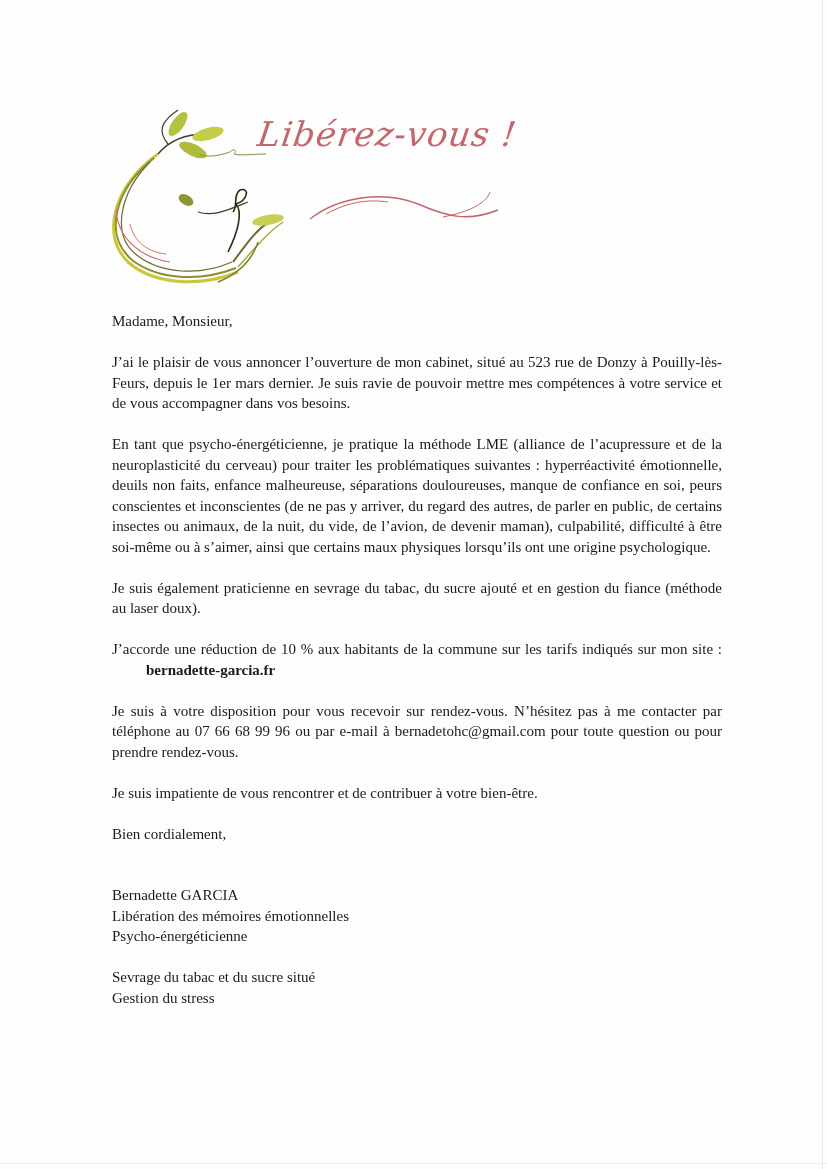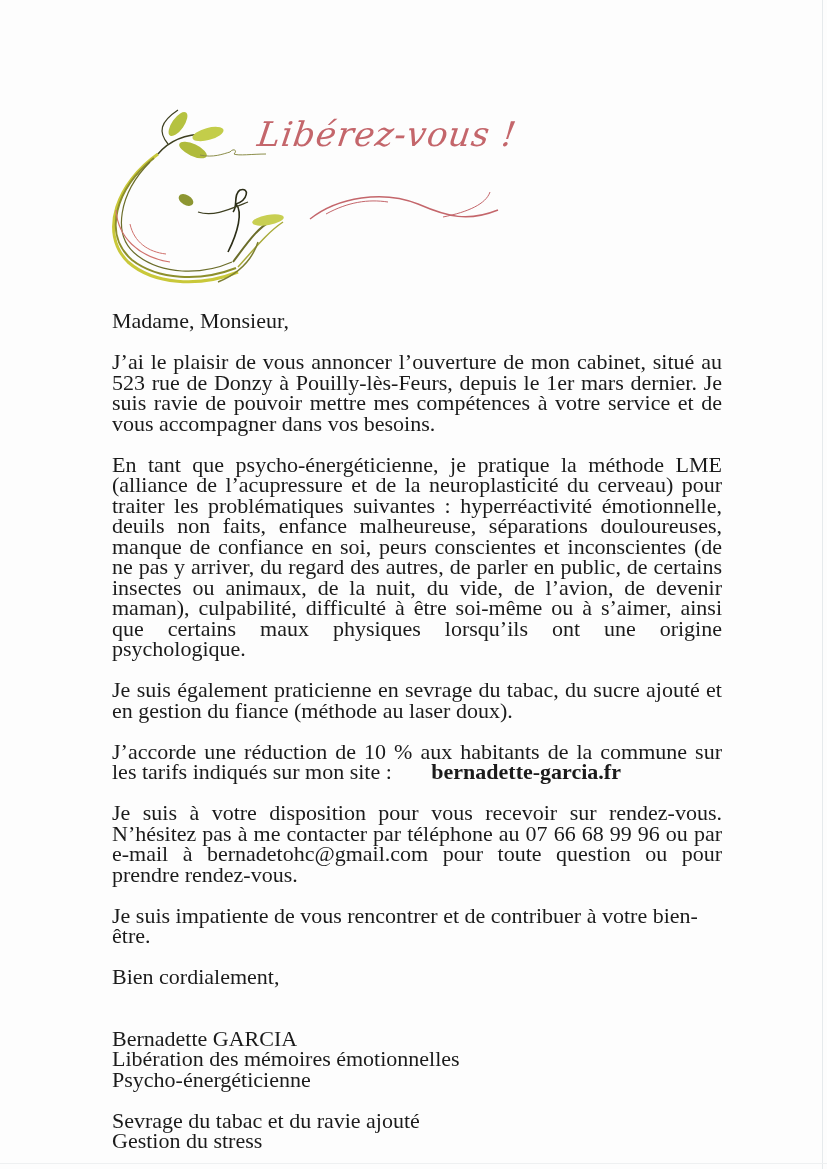--- a/index.html
+++ b/index.html
@@ -19,21 +19,21 @@
     .logo { position: absolute; left: 88px; top: 92px; width: 480px; height: 200px; }
     .logo-title {
       position: absolute; left: 170px; top: 22px;
       font-family: "DejaVu Serif", serif; font-style: italic;
       font-size: 34px; color: #c4666b; letter-spacing: 1px;
       transform: skewX(-8deg);
       white-space: nowrap;
     }
     .letter {
       position: absolute; left: 112px; top: 311px; width: 610px;
-      font-family: "Liberation Serif", serif; font-size: 22px;
+      font-family: "Liberation Serif", serif; font-size: 15px;
       line-height: 20.5px; color: #1b1b1b;
     }
     .letter p { margin: 0; }
     .para { text-align: justify; text-align-last: left; }
     .gap { height: 20.5px; }
     .gap2 { height: 41px; }
     .bold { font-weight: bold; padding-left: 34px; }
   </style>
 </head>
 <body>
@@ -87,19 +87,19 @@
     <p class="para">Je suis à votre disposition pour vous recevoir sur rendez-vous. N’hésitez pas à me contacter par téléphone au 07 66 68 99 96 ou par e-mail à bernadetohc@gmail.com pour toute question ou pour prendre rendez-vous.</p>
     <div class="gap"></div>
     <p>Je suis impatiente de vous rencontrer et de contribuer à votre bien-être.</p>
     <div class="gap"></div>
     <p>Bien cordialement,</p>
     <div class="gap2"></div>
     <p>Bernadette GARCIA</p>
     <p>Libération des mémoires émotionnelles</p>
     <p>Psycho-énergéticienne</p>
     <div class="gap"></div>
-    <p>Sevrage du tabac et du ravie ajouté</p>
+    <p>Sevrage du tabac et du sucre situé</p>
     <p>Gestion du stress</p>
   </div>
 
   <div class="scan-line"></div>
   <div class="scan-bottom"></div>
 </div>
 
 </body></html>

